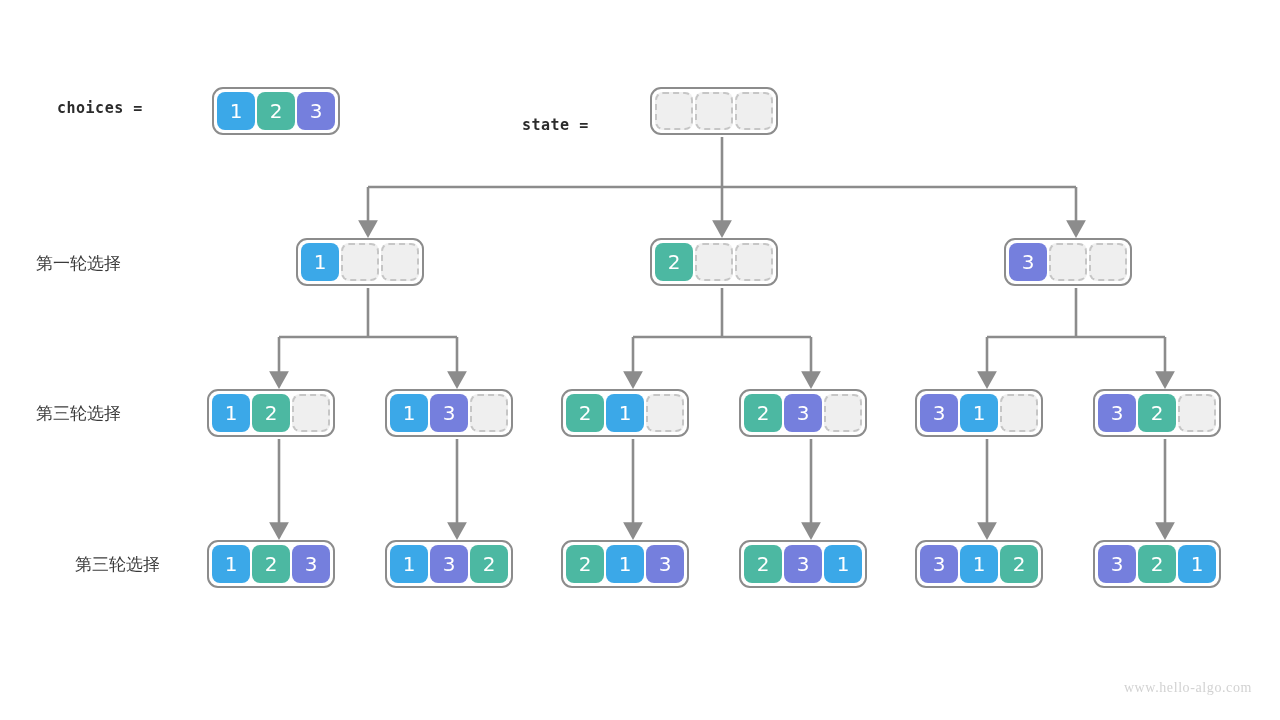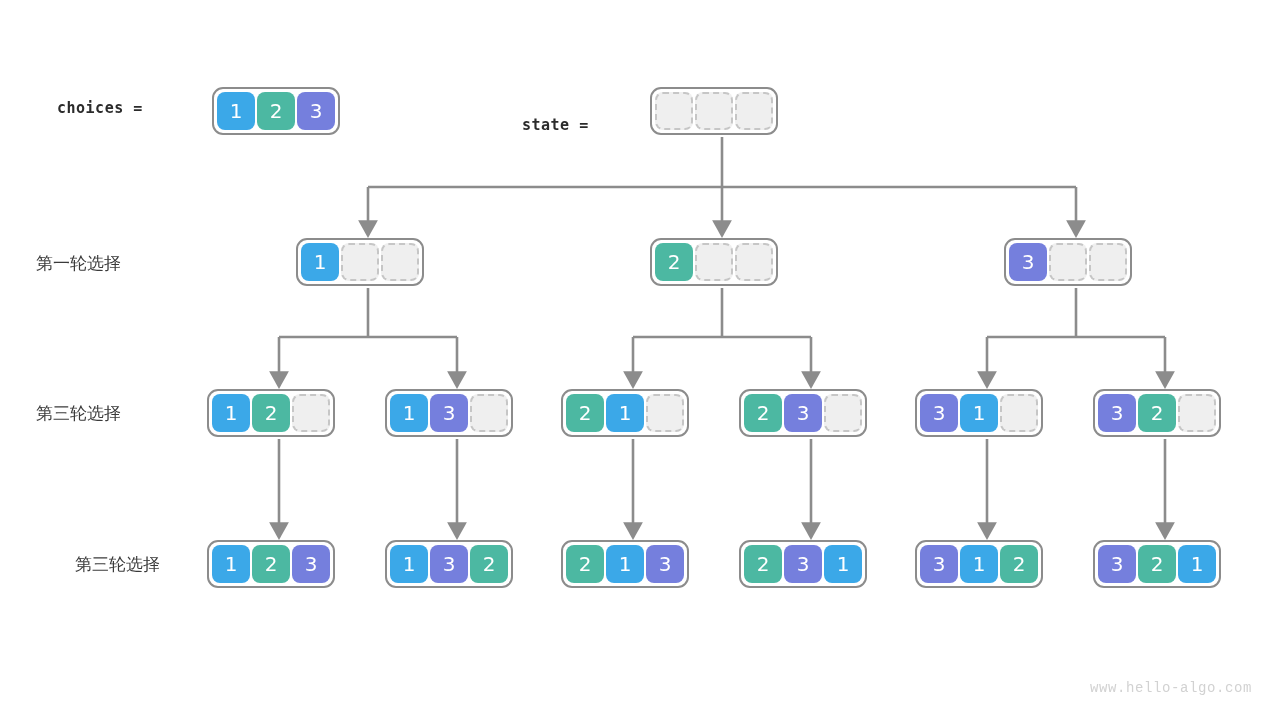--- a/index.html
+++ b/index.html
@@ -62,21 +62,21 @@
   .cell.v3{background:#757fdd;}
   .cell.empty{
     background:#efefef;
     border:2px dashed #c6c6c6;
   }
 
   
   .watermark{
     position:absolute;
     right:28px;bottom:24px;
-    font-family:Liberation Mono, monospace;
+    font-family:Liberation Serif, serif;
     font-size:14px;
     color:#d2d2d2;
     letter-spacing:0.6px;
     z-index:4;
   }
 </style>
 </head>
 <body>
 
 <div id="stage">

